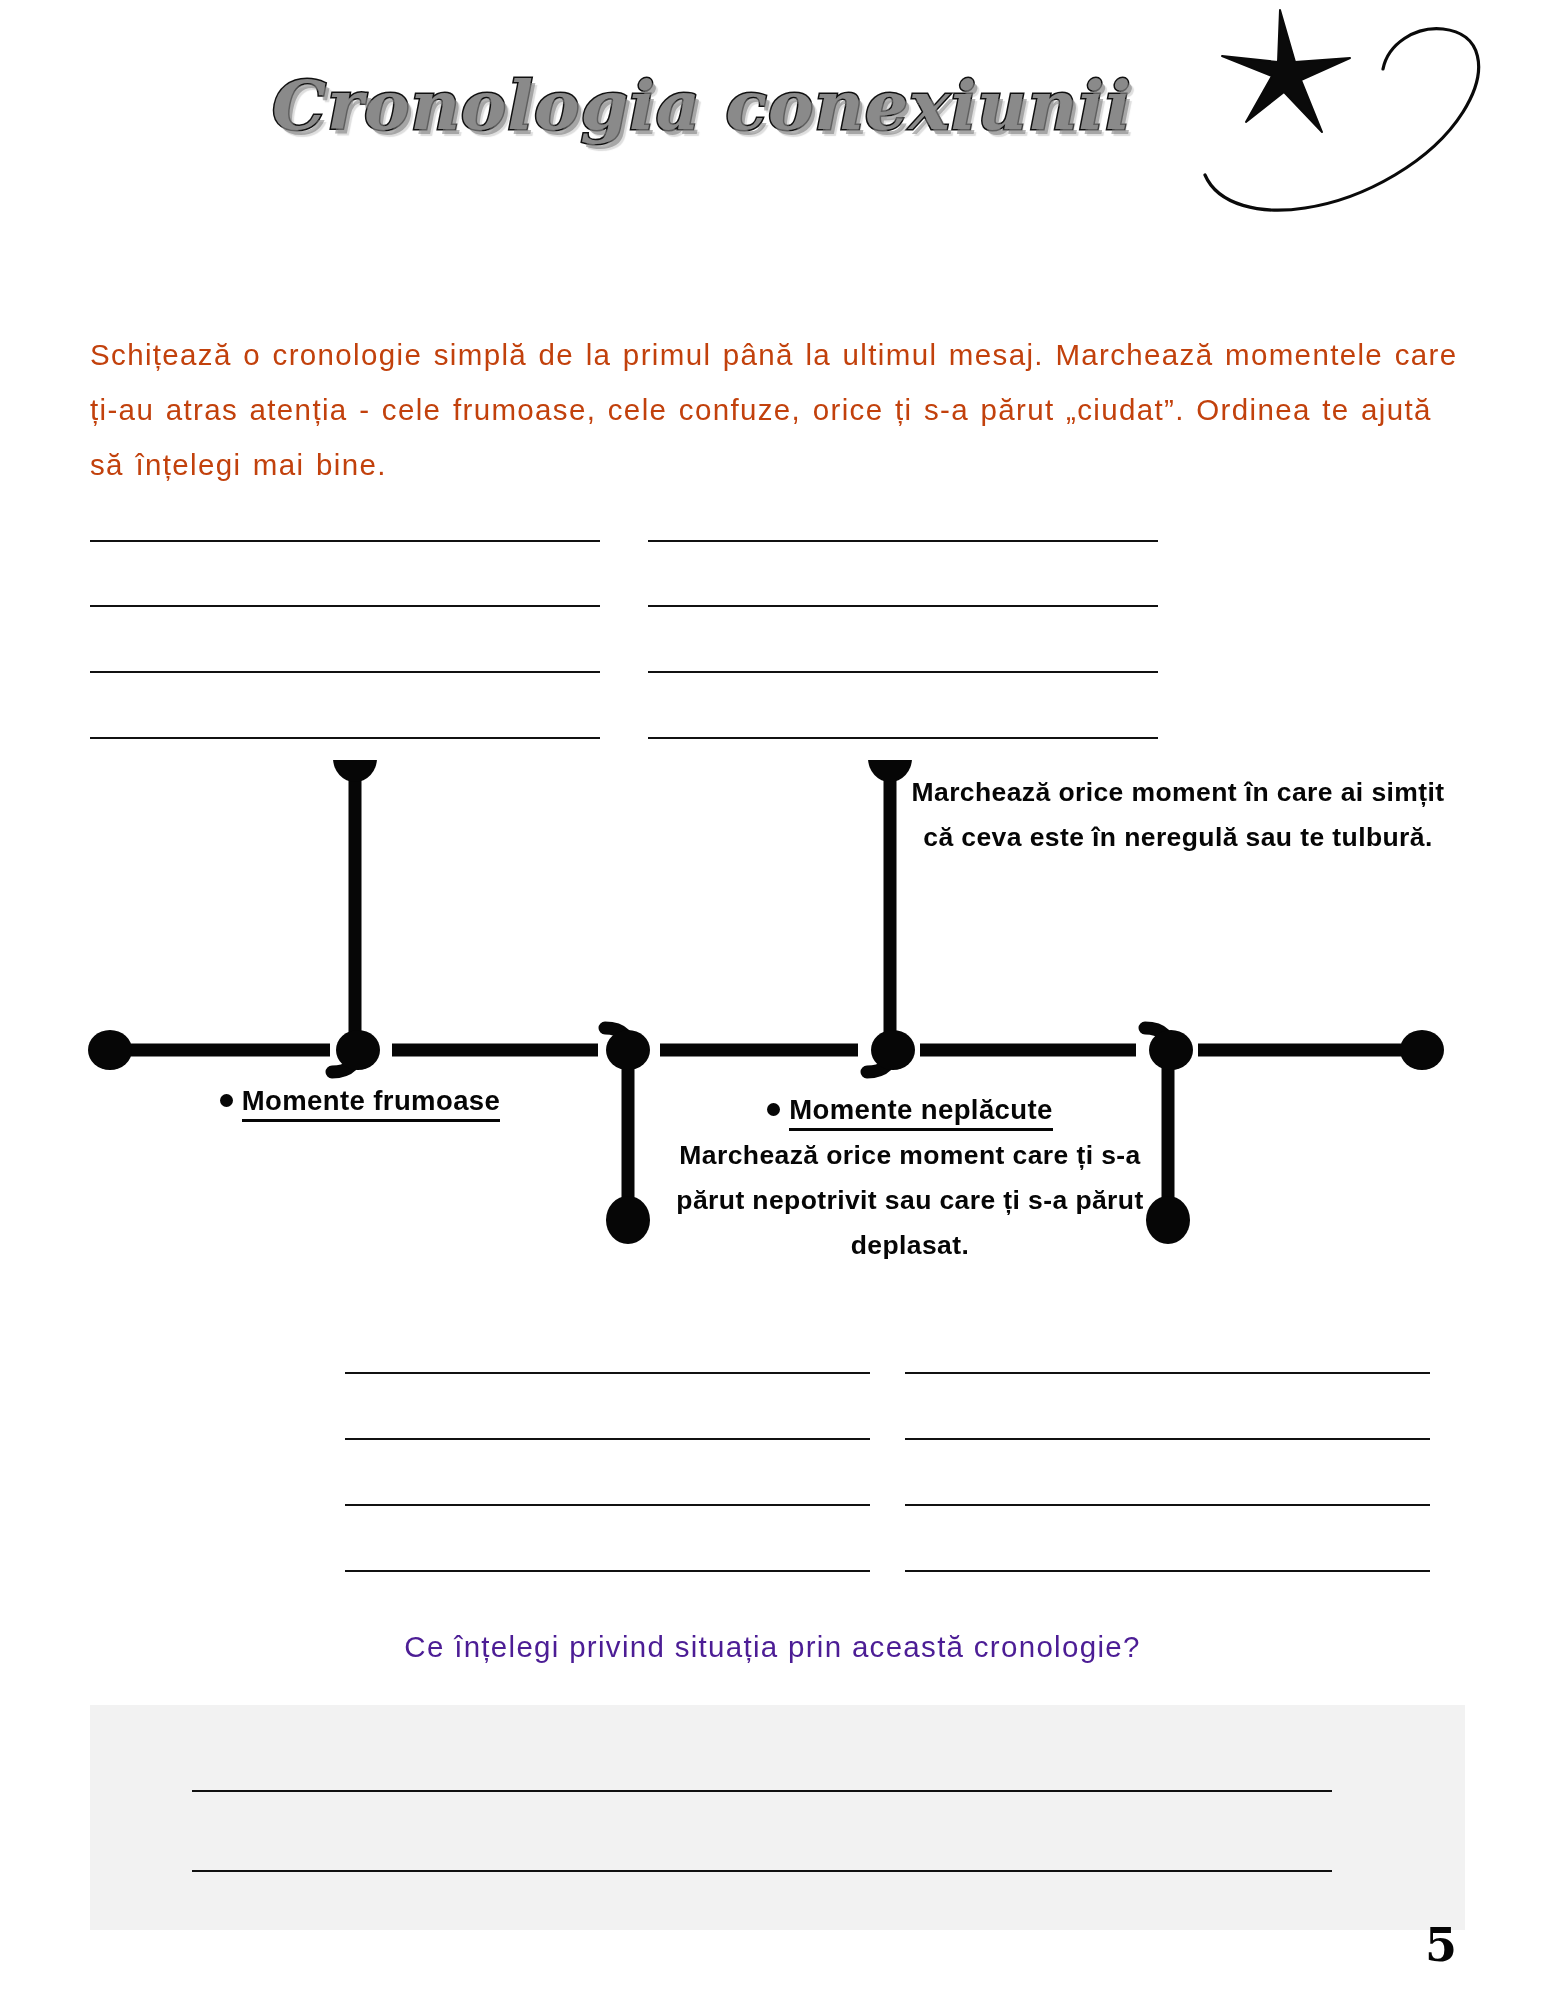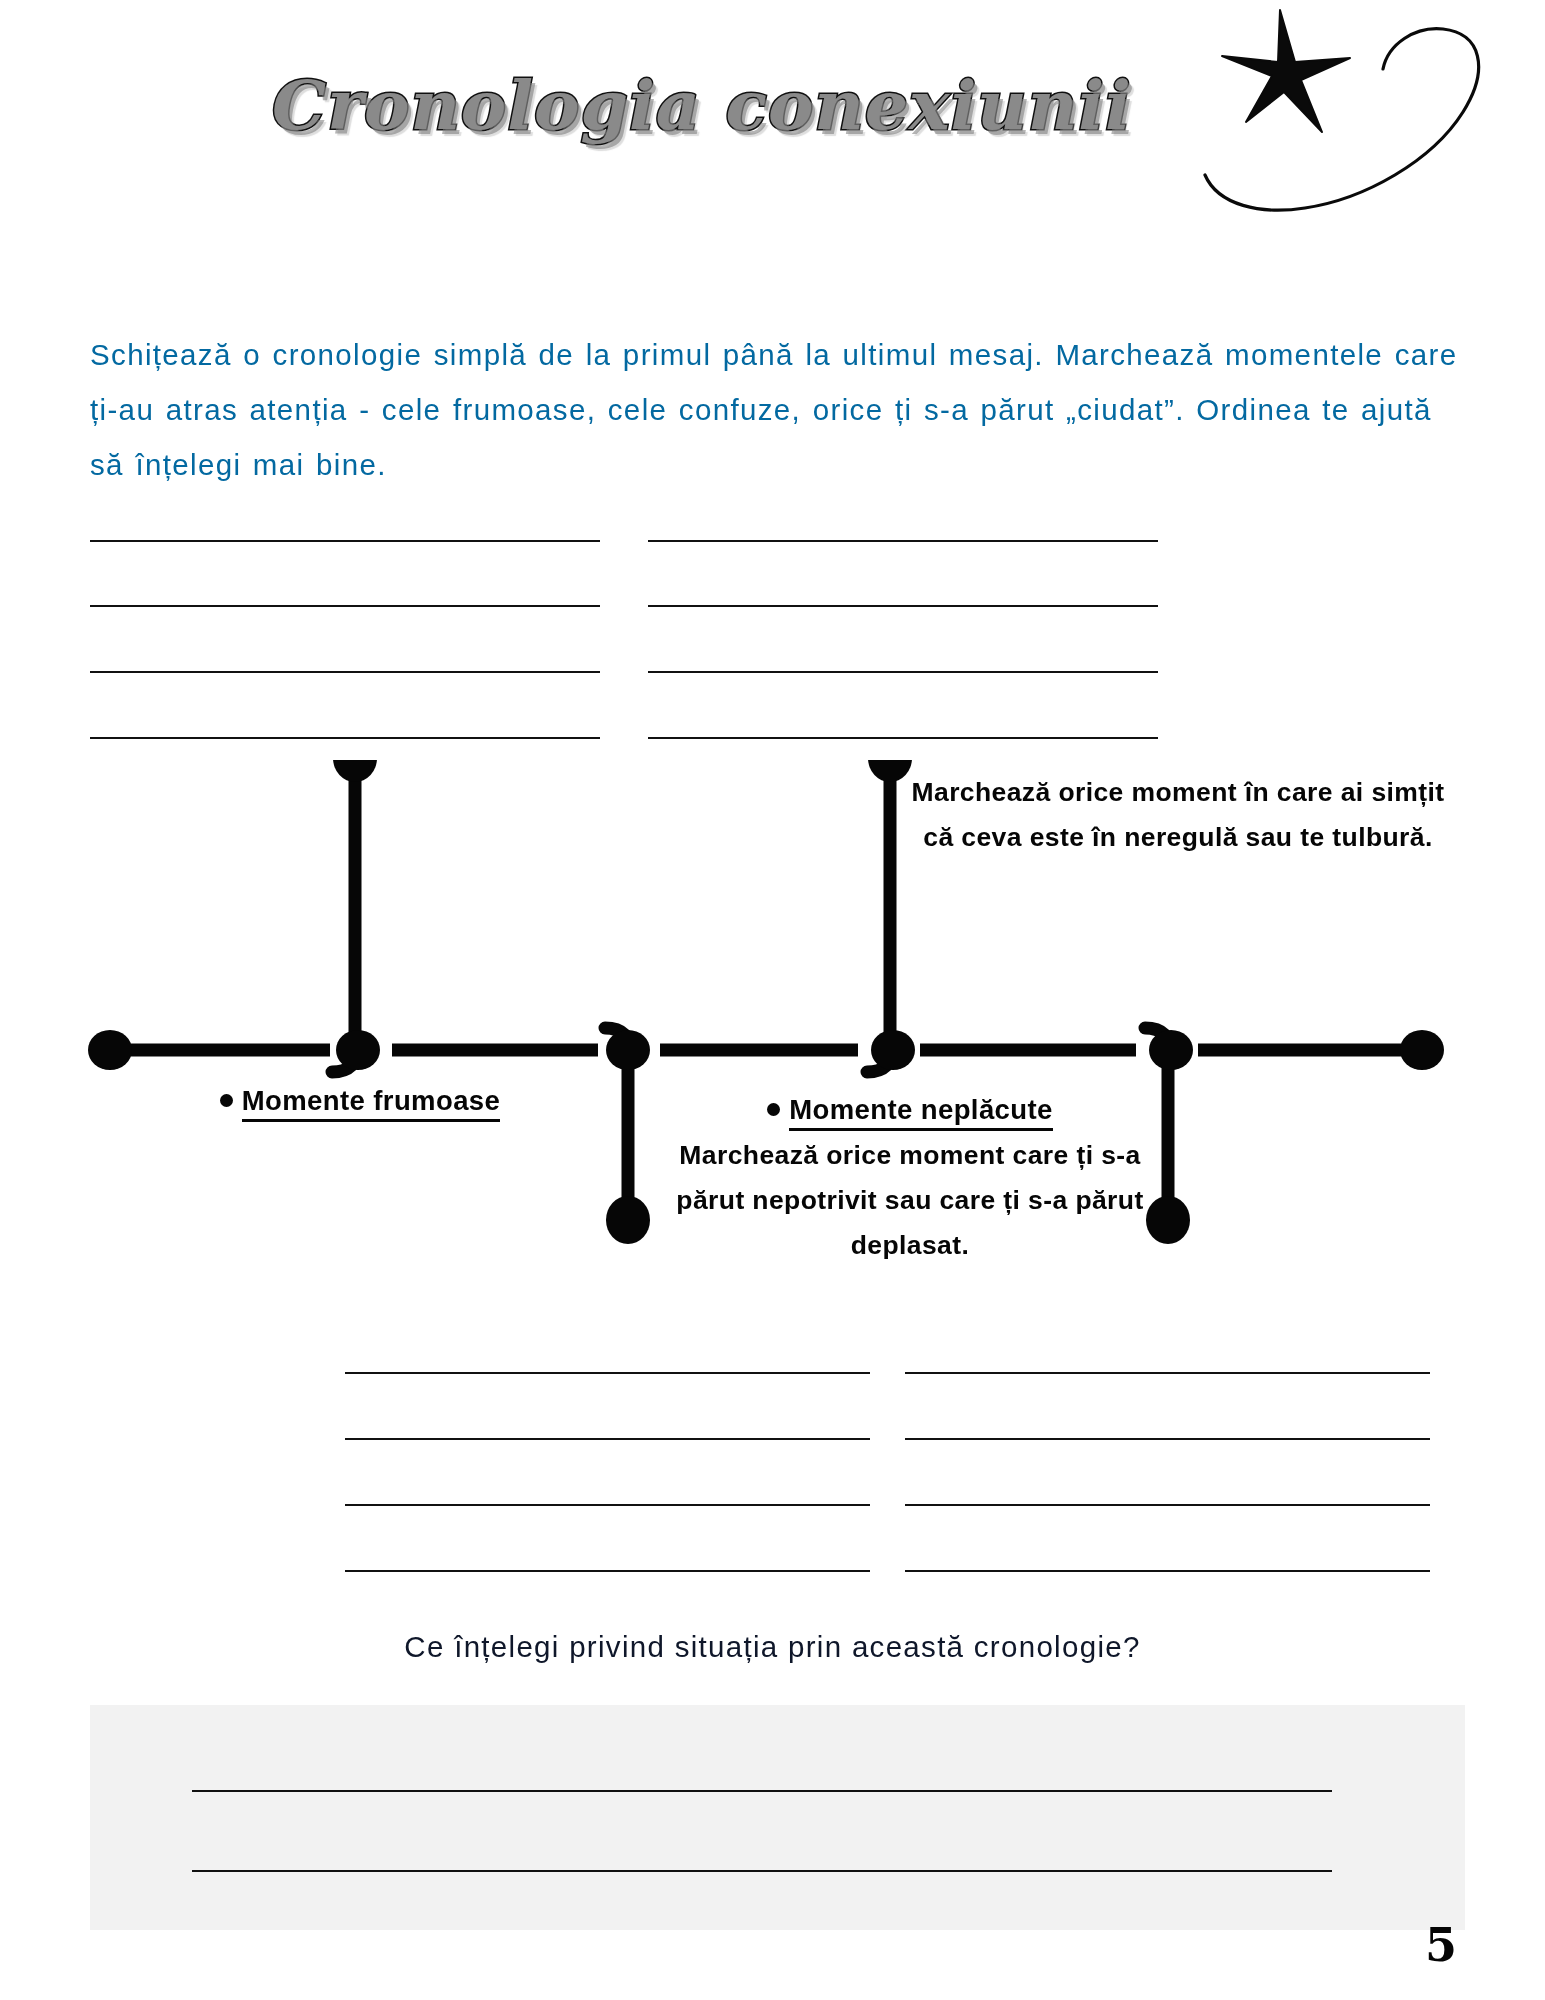--- a/index.html
+++ b/index.html
@@ -55,21 +55,21 @@
   .intro {
     position: absolute;
     left: 90px;
     top: 327px;
     width: 1375px;
     font-family: "Liberation Sans", sans-serif;
     font-weight: 300;
     font-size: 29.5px;
     line-height: 55px;
     letter-spacing: 1.35px;
-    color: #0369a1;
+    color: #c2410c;
     text-align: left;
     word-spacing: 2px;
   }
 
   
   .rule {
     position: absolute;
     height: 0;
     border-top: 2px solid #111111;
   }
@@ -122,21 +122,21 @@
   .question {
     position: absolute;
     left: 0;
     top: 1630px;
     width: 1545px;
     text-align: center;
     font-family: "Liberation Sans", sans-serif;
     font-weight: 300;
     font-size: 29.5px;
     letter-spacing: 1.3px;
-    color: #0f172a;
+    color: #4c1d95;
   }
 
   
   .answer-box {
     position: absolute;
     left: 90px;
     top: 1705px;
     width: 1375px;
     height: 225px;
     background: #f2f2f2;

